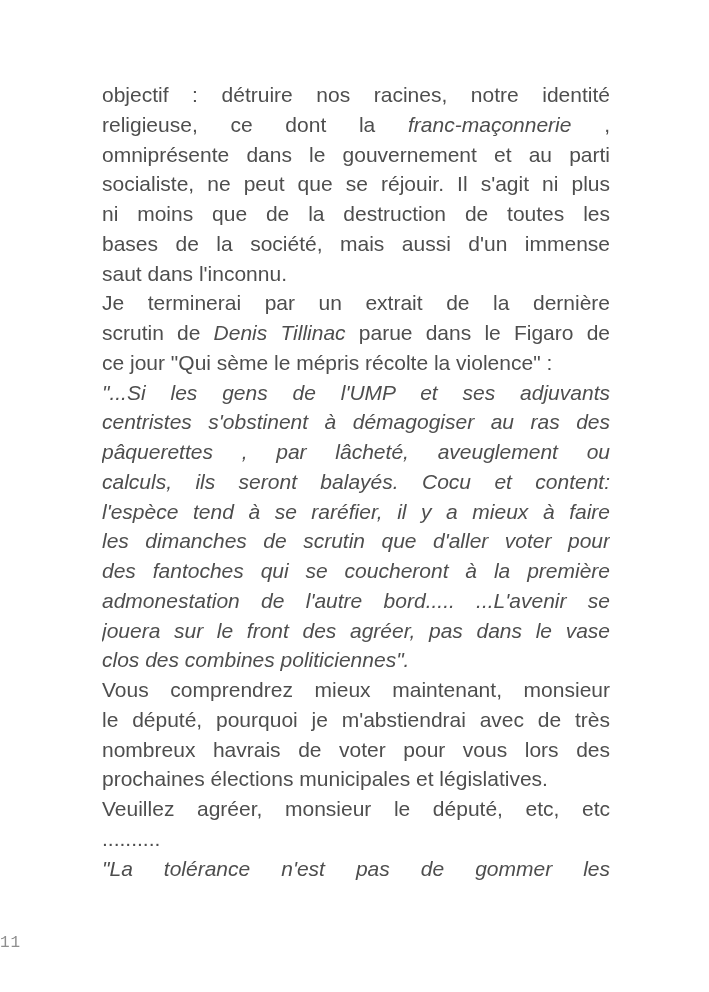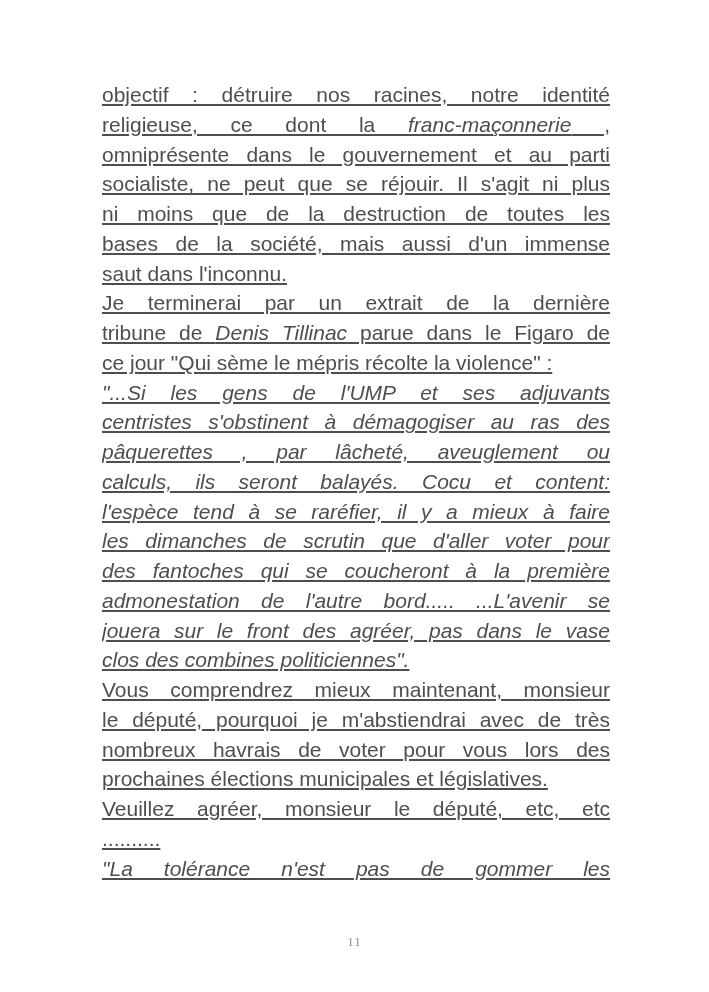--- a/index.html
+++ b/index.html
@@ -37,41 +37,41 @@
   }
   .seg-italic {
     font-style: italic;
     margin-top: 19px;
   }
   .page-number {
     position: absolute;
     top: 934px;
     left: 0;
     width: 100%;
-    text-align: center;
-    font-family: Liberation Serif, serif;
-    font-size: 13px;
+    text-align: left;
+    font-family: Liberation Mono, monospace;
+    font-size: 16px;
     letter-spacing: 1px;
     color: #8e8e8e;
   }
 </style>
 </head>
 <body>
 
 <div class="page">
-  <div class="page-text" id="page-text" style="color: rgb(78, 78, 78); text-decoration: underline;">
+  <div class="page-text" id="page-text" style="color: rgb(78, 78, 78);">
       <div class="line"><span class="seg-normal">objectif : détruire nos racines, notre identité</span></div>
       <div class="line"><span class="seg-normal">religieuse, ce dont la </span><span class="seg-italic">franc-maçonnerie</span><span class="seg-normal"> ,</span></div>
       <div class="line"><span class="seg-normal">omniprésente dans le gouvernement et au parti</span></div>
       <div class="line"><span class="seg-normal">socialiste, ne peut que se réjouir. Il s'agit ni plus</span></div>
       <div class="line"><span class="seg-normal">ni moins que de la destruction de toutes les</span></div>
       <div class="line"><span class="seg-normal">bases de la société, mais aussi d'un immense</span></div>
       <div class="line last"><span class="seg-normal">saut dans l'inconnu.</span></div>
       <div class="line"><span class="seg-normal">Je terminerai par un extrait de la dernière</span></div>
-      <div class="line"><span class="seg-normal">tribune de </span><span class="seg-italic">Denis Tillinac</span><span class="seg-normal"> parue dans le Figaro de</span></div>
+      <div class="line"><span class="seg-normal">scrutin de </span><span class="seg-italic">Denis Tillinac</span><span class="seg-normal"> parue dans le Figaro de</span></div>
       <div class="line last"><span class="seg-normal">ce jour "Qui sème le mépris récolte la violence" :</span></div>
       <div class="line"><span class="seg-italic">"...Si les gens de l'UMP et ses adjuvants</span></div>
       <div class="line"><span class="seg-italic">centristes s'obstinent à démagogiser au ras des</span></div>
       <div class="line"><span class="seg-italic">pâquerettes , par lâcheté, aveuglement ou</span></div>
       <div class="line"><span class="seg-italic">calculs, ils seront balayés. Cocu et content:</span></div>
       <div class="line"><span class="seg-italic">l'espèce tend à se raréfier, il y a mieux à faire</span></div>
       <div class="line"><span class="seg-italic">les dimanches de scrutin que d'aller voter pour</span></div>
       <div class="line"><span class="seg-italic">des fantoches qui se coucheront à la première</span></div>
       <div class="line"><span class="seg-italic">admonestation de l'autre bord..... ...L'avenir se</span></div>
       <div class="line"><span class="seg-italic">jouera sur le front des agréer, pas dans le vase</span></div>

